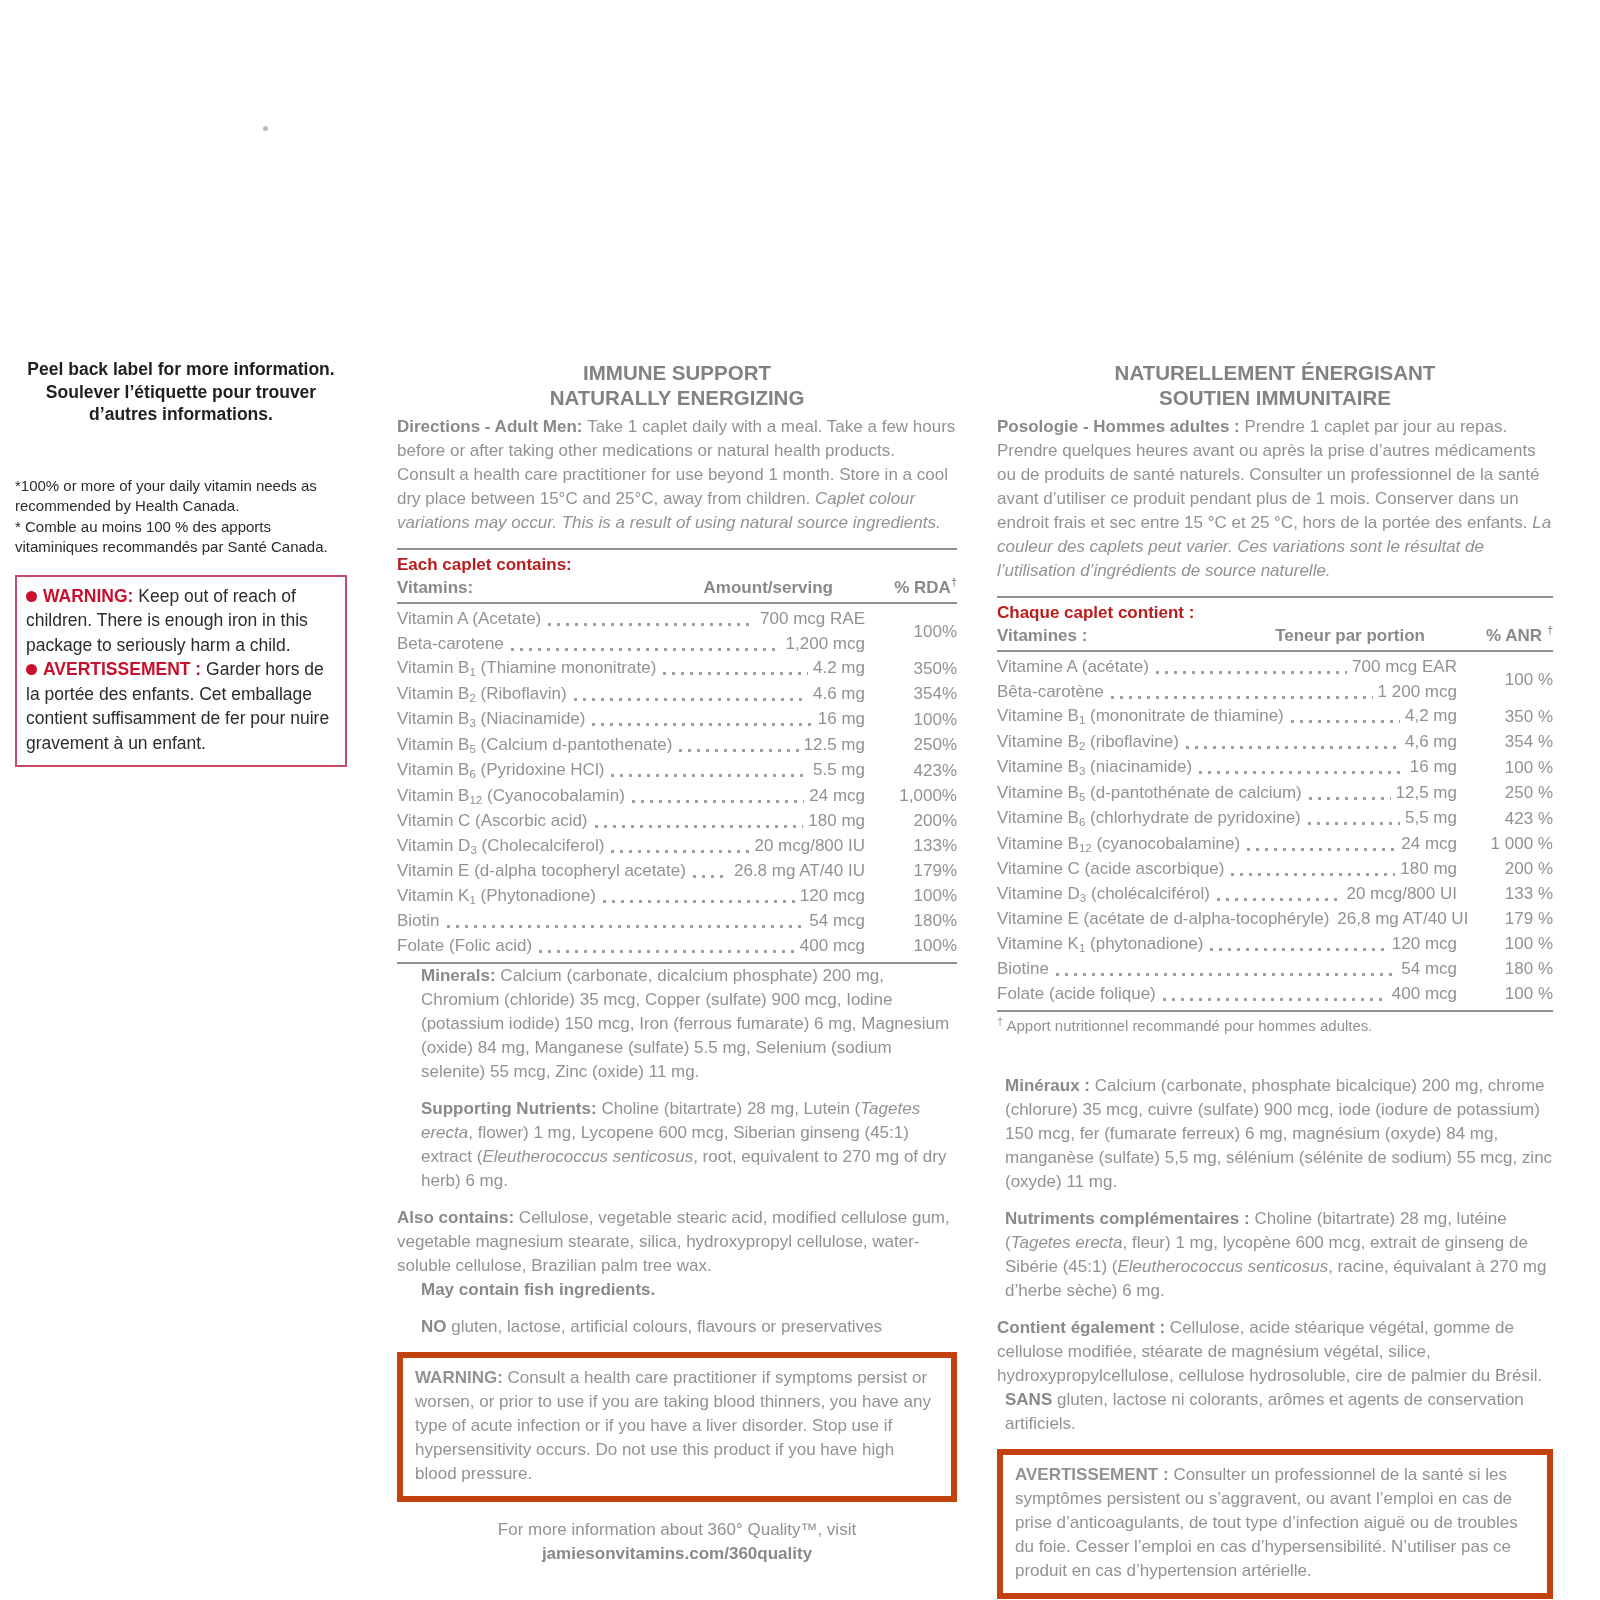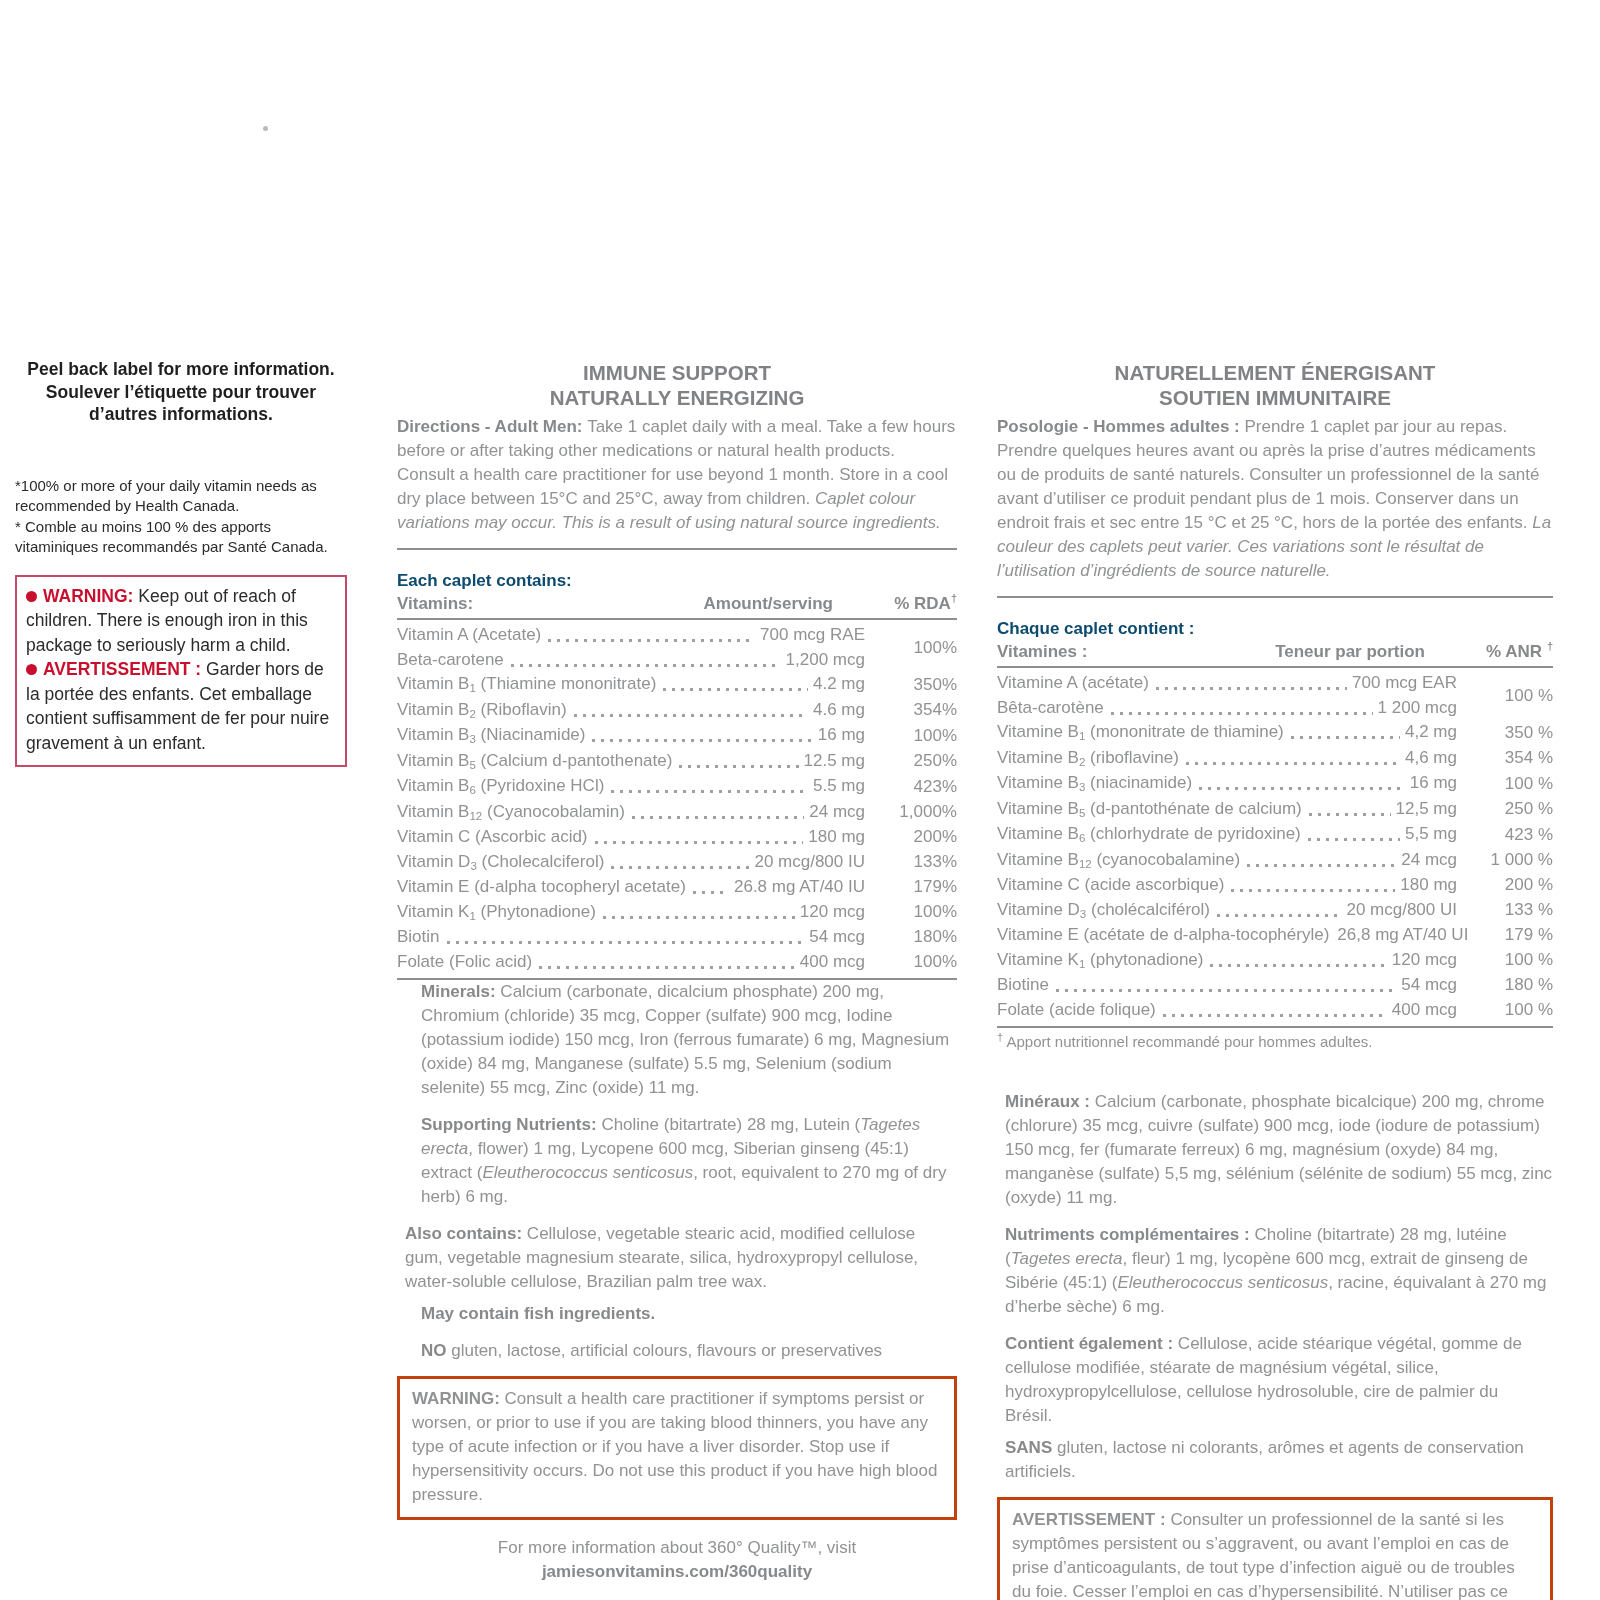--- a/index.html
+++ b/index.html
@@ -27,21 +27,21 @@
   .col-mid{position:absolute;left:397px;top:360px;width:560px;color:#909294;font-size:17px;line-height:24px;}
   .col-right{position:absolute;left:997px;top:360px;width:556px;color:#909294;font-size:17px;line-height:24px;}
   .col-head{font-weight:bold;text-align:center;font-size:20.5px;line-height:25px;color:#808285;margin-bottom:5px;}
   .para{margin:0 0 13px 0;}
   .para .b{color:#87898b;}
   .indent-en{margin-left:24px;}
   .indent-fr{margin-left:8px;}
 
   
   .vit-table{border-top:2px solid #8d8f91;border-bottom:2px solid #8d8f91;padding:3px 0 4px 0;margin-top:4px;}
-  .vt-title{font-weight:bold;color:#0c4a6e;line-height:23px;margin-top:16px;}
+  .vt-title{font-weight:bold;color:#b91c1c;line-height:23px;}
   .vt-header{display:flex;align-items:baseline;font-weight:bold;color:#87898b;line-height:23px;
              border-bottom:2px solid #8d8f91;padding-bottom:3px;margin-bottom:3px;gap:32px;}
   .vt-header .h-name{flex:1;}
   .vt-header .h-amount{text-align:right;}
   .vt-header .h-rda{text-align:right;}
   .col-mid  .vt-header .h-rda{width:92px;}
   .col-right .vt-header .h-rda{width:96px;}
   .row-group{display:flex;}
   .row-group .lines{flex:1;min-width:0;}
   .vrow{display:flex;align-items:baseline;line-height:24.5px;}
@@ -50,24 +50,24 @@
   .leader{flex:1;align-self:stretch;margin:0 5px 0 3px;
           background-image:radial-gradient(circle,#9b9d9f 1.4px,rgba(0,0,0,0) 1.6px);
           background-size:9px 9px;background-repeat:repeat-x;background-position:1px 13px;}
   .vamount{white-space:nowrap;}
   .vrda{display:flex;align-items:center;justify-content:flex-end;white-space:nowrap;}
   .col-mid  .vrda{width:92px;}
   .col-right .vrda{width:96px;}
   .vt-footnote{margin:4px 0 38px 0;font-size:15px;line-height:20px;}
 
   
-  .gray-warning-box{border:3px solid #c2410c;padding:8px 12px 10px 12px;margin-top:6px;}
+  .gray-warning-box{border:6px solid #c2410c;padding:8px 12px 10px 12px;margin-top:6px;}
   .footer-note{text-align:center;margin-top:16px;}
   .footer-note .site{font-weight:bold;color:#87898b;}
-  .mayline{margin:8px;}
+  .mayline{margin:0;}
 </style>
 </head>
 <body>
 
 <div class="page">
 
   <div class="reg-dot"></div>
 
   <div class="col-left">
     <div class="peel-head">Peel back label for more information.</div>

